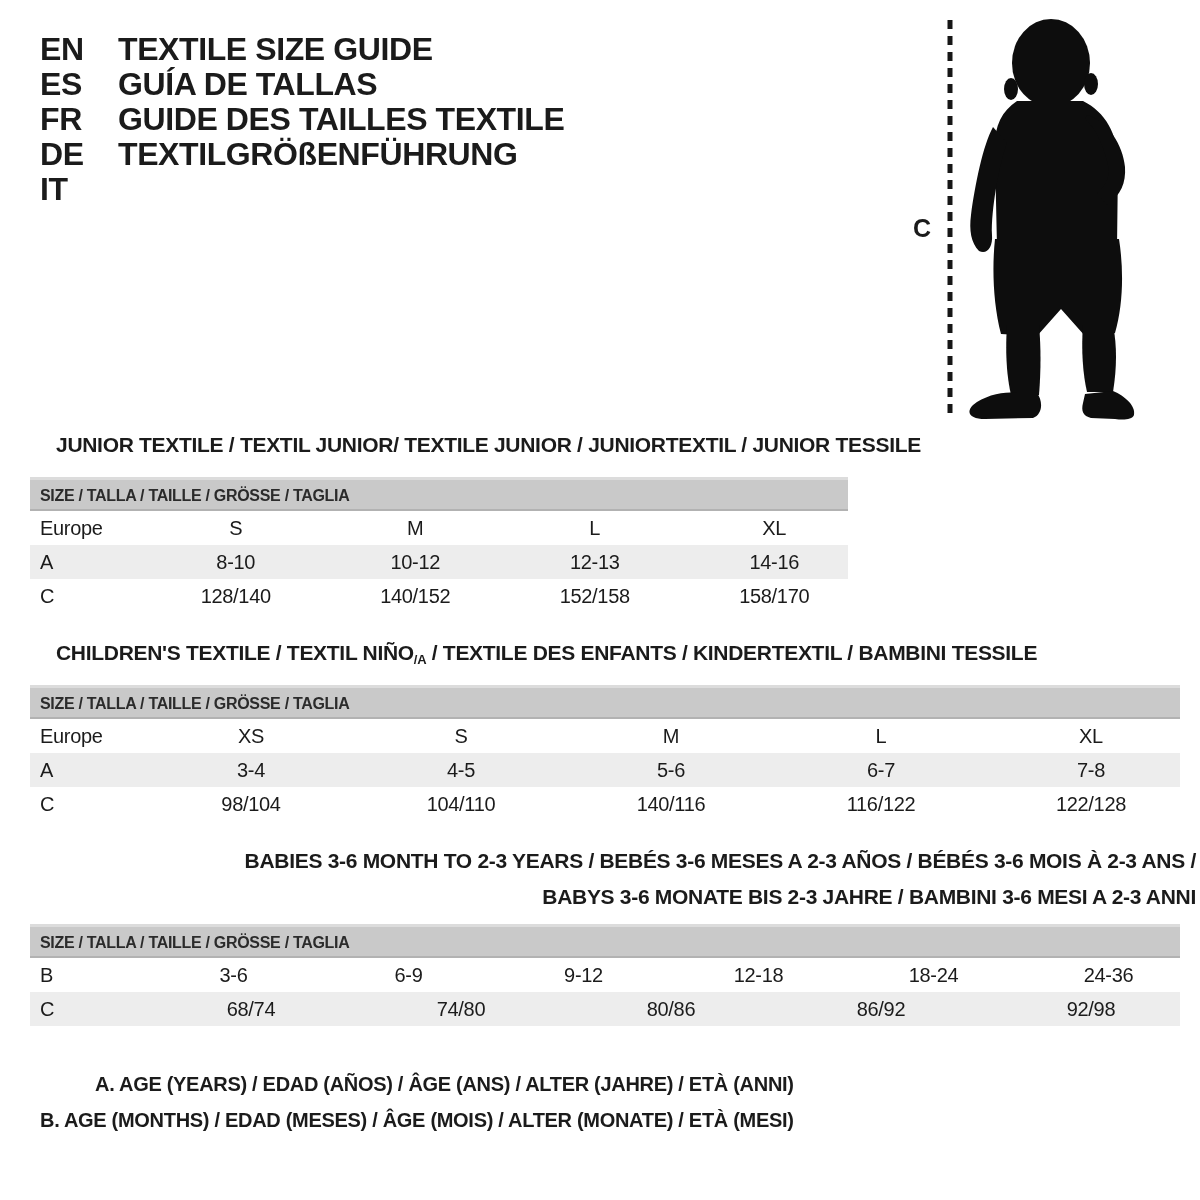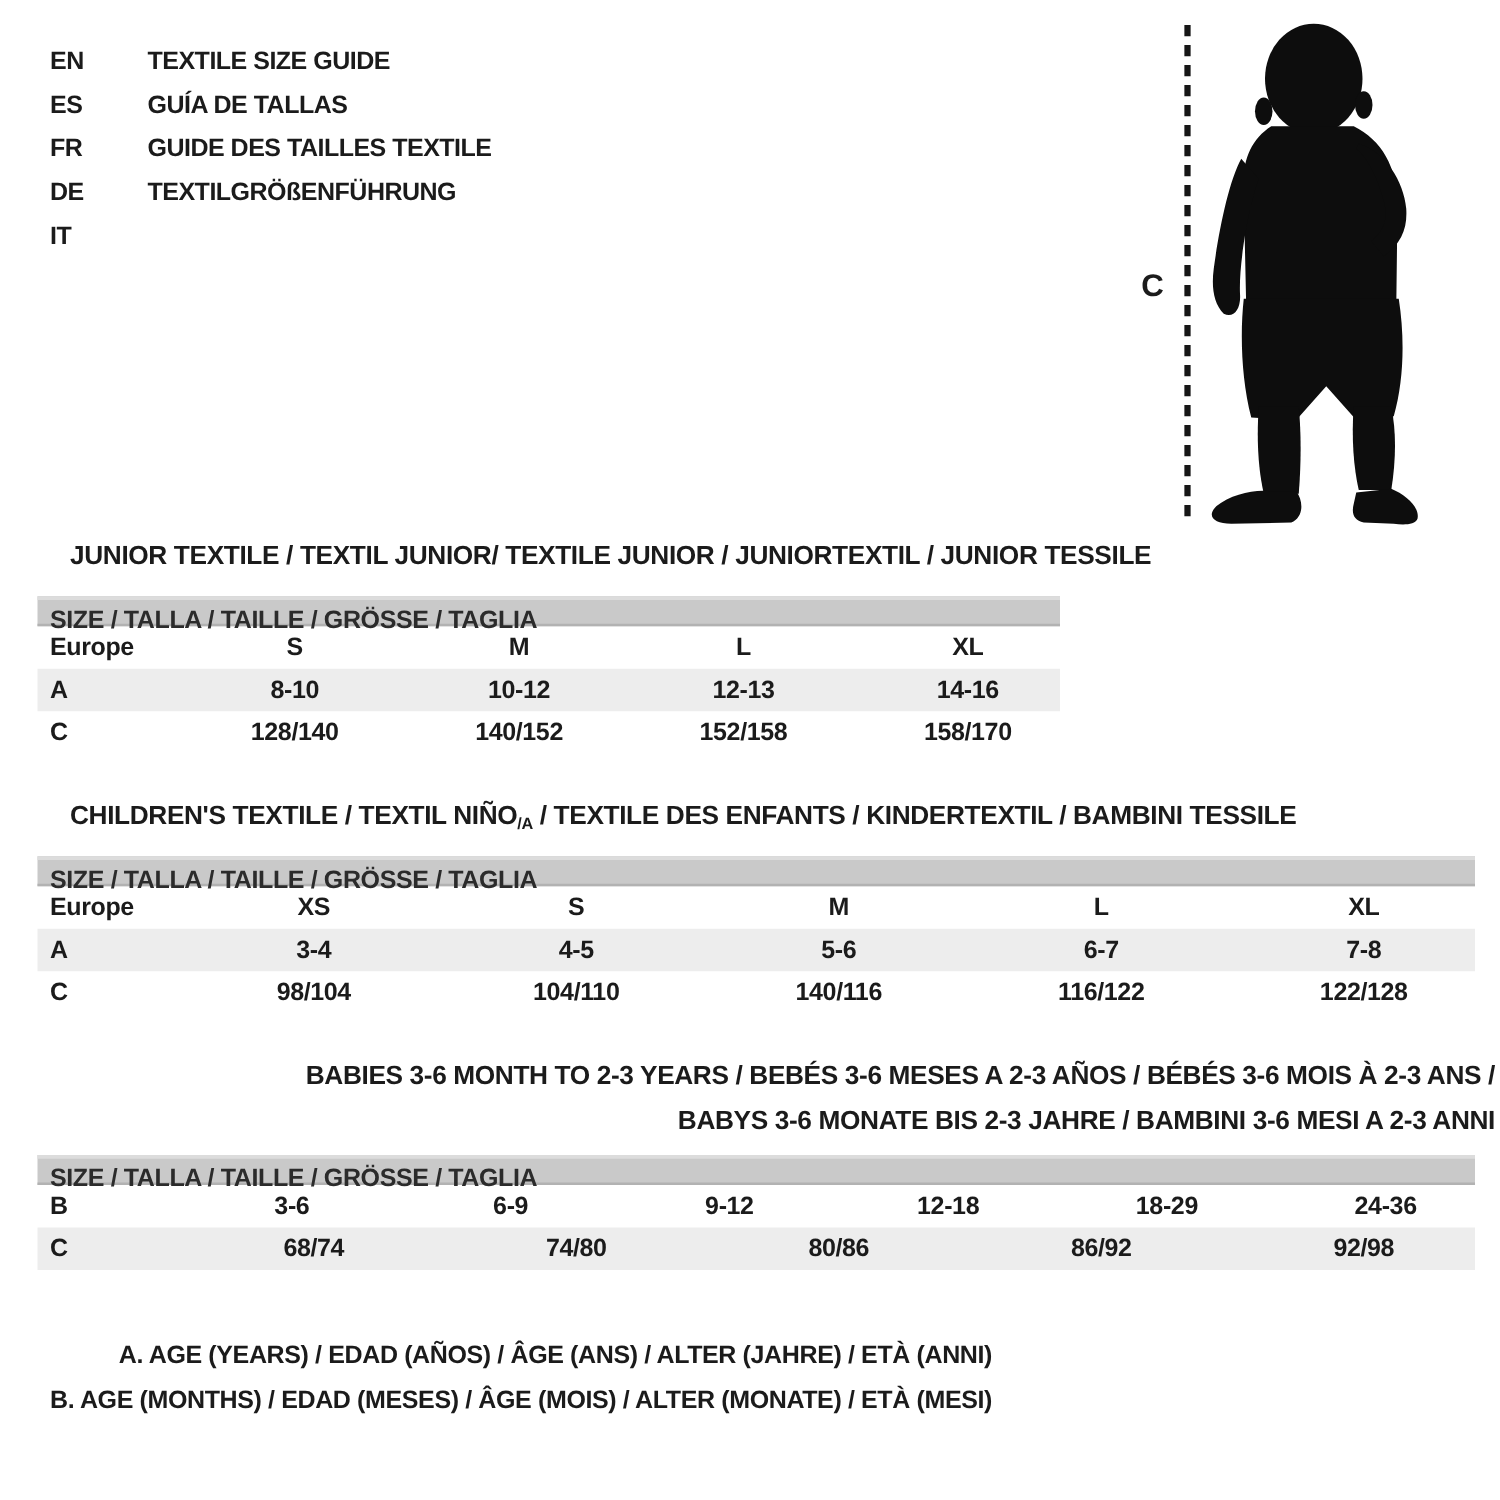--- a/index.html
+++ b/index.html
@@ -4,36 +4,36 @@
 <style>
   html,body{margin:0;padding:0;}
   body{
     width:1200px;height:1200px;position:relative;background:#ffffff;
     font-family:"Liberation Sans",sans-serif;color:#1b1b1b;overflow:hidden;
     -webkit-font-smoothing:antialiased;
   }
   .abs{position:absolute;}
   
   .lang-list{left:40px;top:32px;}
-  .lang-row{display:flex;line-height:35px;font-size:20px;font-weight:700;letter-spacing:-0.4px;}
+  .lang-row{display:flex;line-height:35px;font-size:32px;font-weight:700;letter-spacing:-0.4px;}
   .lang-code{width:78px;}
   
   .figure-svg{left:905px;top:15px;}
   
   .sec-title{left:56px;font-size:21px;font-weight:700;letter-spacing:-0.3px;white-space:nowrap;text-align:right;}
   .sec-title.twoline{line-height:36px;white-space:normal;width:1140px;}
   .sub-a{font-size:13px;vertical-align:-4px;}
   
   .size-table{left:30px;}
   .t-bar{
-    height:24px;line-height:32px;background:#c9c9c9;color:#2b2b2b;
+    height:34px;line-height:32px;background:#c9c9c9;color:#2b2b2b;
     border-top:3px solid #dcdcdc;border-bottom:2px solid #b2b2b2;box-sizing:border-box;
-    font-size:20px;font-weight:700;letter-spacing:-0.3px;padding-left:10px;
+    font-size:16px;font-weight:700;letter-spacing:-0.3px;padding-left:10px;
   }
-  .t-row{display:flex;height:34px;line-height:34px;font-size:20px;font-weight:700;letter-spacing:-0.3px;gap:32px;}
+  .t-row{display:flex;height:34px;line-height:34px;font-size:20px;font-weight:400;letter-spacing:-0.3px;gap:32px;}
   .t-row.alt{background:#ededed;}
   .t-label{width:100px;padding-left:10px;box-sizing:border-box;}
   .t-cell{flex:1;text-align:center;}
   .w818{width:818px;}
   .w1150{width:1150px;}
   
   .footnotes{left:40px;top:1066px;line-height:36px;font-size:20px;font-weight:700;letter-spacing:-0.3px;text-align:right;}
 </style>
 </head>
 <body>
@@ -155,21 +155,21 @@
 </div>
 
 <div class="abs size-table w1150" style="top:924px">
   <div class="t-bar">SIZE / TALLA / TAILLE / GRÖSSE / TAGLIA</div>
   <div class="t-row">
     <span class="t-label">B</span>
     <span class="t-cell">3-6</span>
     <span class="t-cell">6-9</span>
     <span class="t-cell">9-12</span>
     <span class="t-cell">12-18</span>
-    <span class="t-cell">18-29</span>
+    <span class="t-cell">18-24</span>
     <span class="t-cell">24-36</span>
   </div>
   <div class="t-row alt">
     <span class="t-label">C</span>
     <span class="t-cell">68/74</span>
     <span class="t-cell">74/80</span>
     <span class="t-cell">80/86</span>
     <span class="t-cell">86/92</span>
     <span class="t-cell">92/98</span>
   </div>

